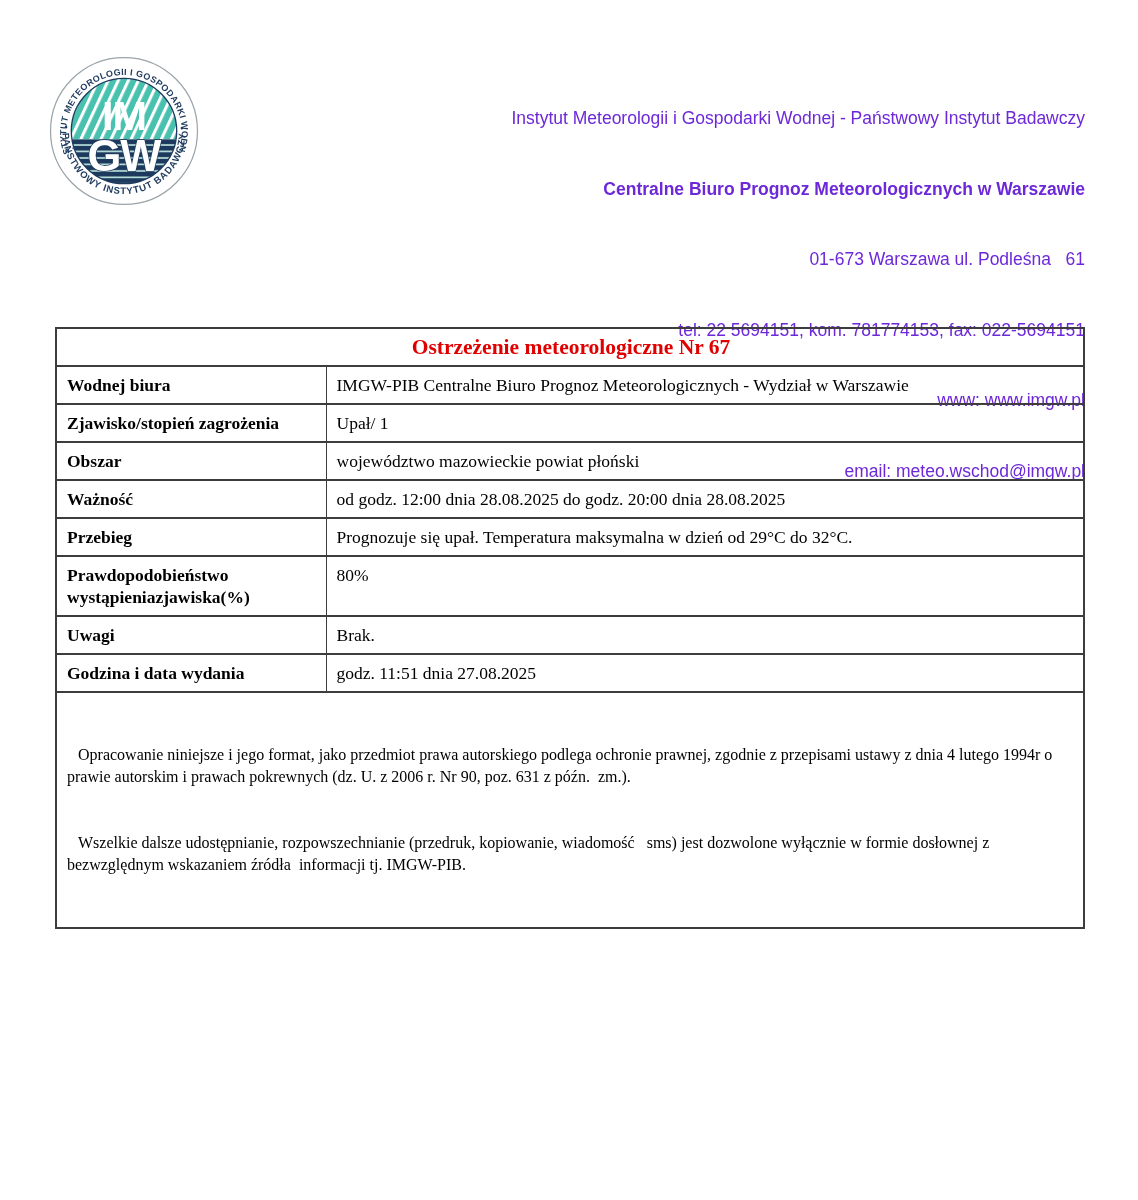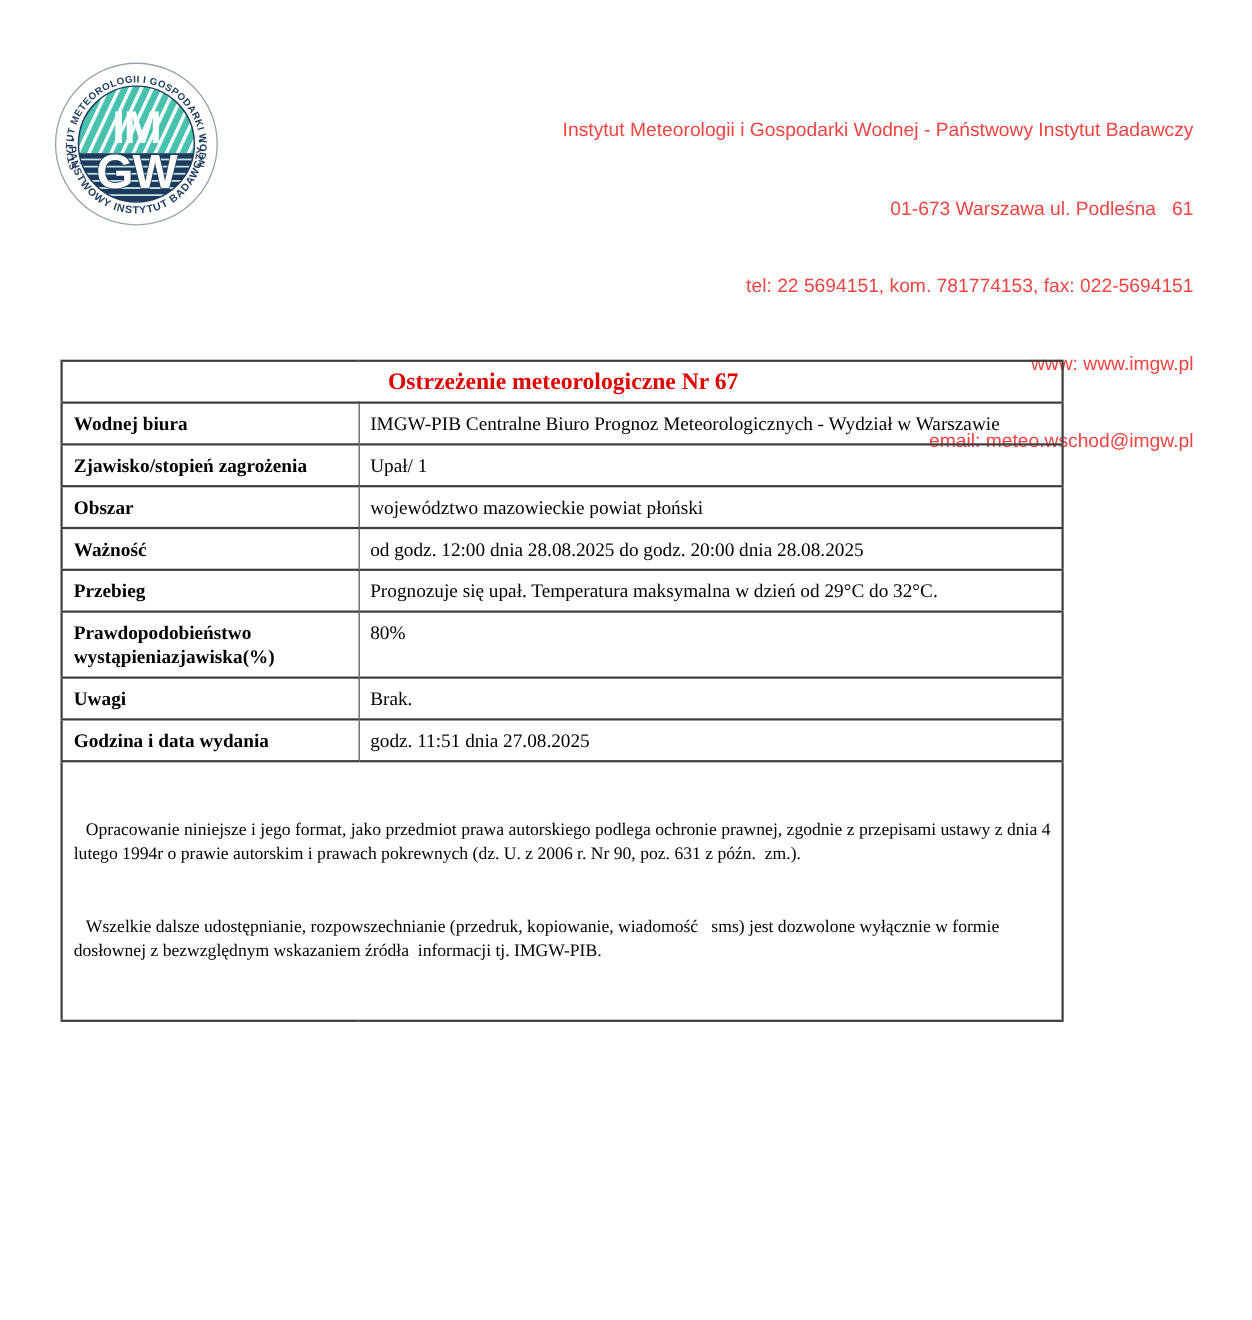--- a/index.html
+++ b/index.html
@@ -17,21 +17,21 @@
     position:absolute;right:53px;top:60px;
     text-align:right;
     font-family:"Liberation Sans",sans-serif;
     font-size:17.5px;line-height:23.5px;
     white-space:pre-wrap;
   }
   .address .bold{font-weight:bold;}
   
   table.warning{
     position:absolute;left:55px;top:327px;
-    width:912px;
+    width:1030px;
     border-collapse:collapse;
     table-layout:fixed;
     font-size:17.5px;
     border:2px solid #3d3d3d;
   }
   table.warning td{
     border:1.5px solid #3d3d3d;
     border-top-width:2px;border-bottom-width:2px;
     vertical-align:top;
     padding:7px 8px 7px 10px;
@@ -85,22 +85,23 @@
     <text x="75" y="74" text-anchor="middle" font-family="Liberation Sans, sans-serif" font-weight="bold" font-size="41" fill="#ffffff" letter-spacing="-1">IM</text>
     <text x="75" y="114" text-anchor="middle" font-family="Liberation Sans, sans-serif" font-weight="bold" font-size="43" fill="#ffffff" stroke="#1d3a5e" stroke-width="1.4" paint-order="stroke" letter-spacing="-1">GW</text>
     <text font-family="Liberation Sans, sans-serif" font-weight="bold" font-size="8.8" fill="#1e3a5f" letter-spacing="0.4">
       <textPath href="#arcTop" startOffset="50%" text-anchor="middle">INSTYTUT METEOROLOGII I GOSPODARKI WODNEJ</textPath>
     </text>
     <text font-family="Liberation Sans, sans-serif" font-weight="bold" font-size="9.4" fill="#1e3a5f" letter-spacing="0.8">
       <textPath href="#arcBottom" startOffset="50%" text-anchor="middle">• PAŃSTWOWY INSTYTUT BADAWCZY •</textPath>
     </text>
   </svg>
 
-  <div class="address" style="color: #ef4444; margin-left: 37px;">
+  <div class="address" style="color: #6d28d9; margin-left: 37px;">
     <div>Instytut Meteorologii i Gospodarki Wodnej - Państwowy Instytut Badawczy</div>
+    <div class="bold">Centralne Biuro Prognoz Meteorologicznych w Warszawie</div>
     <div>01-673 Warszawa ul. Podleśna   61</div>
     <div>tel: 22 5694151, kom. 781774153, fax: 022-5694151</div>
     <div>www: www.imgw.pl</div>
     <div>email: meteo.wschod@imgw.pl</div>
   </div>
 
   <table class="warning">
     <colgroup>
         <col style="width:270px">
         <col>

